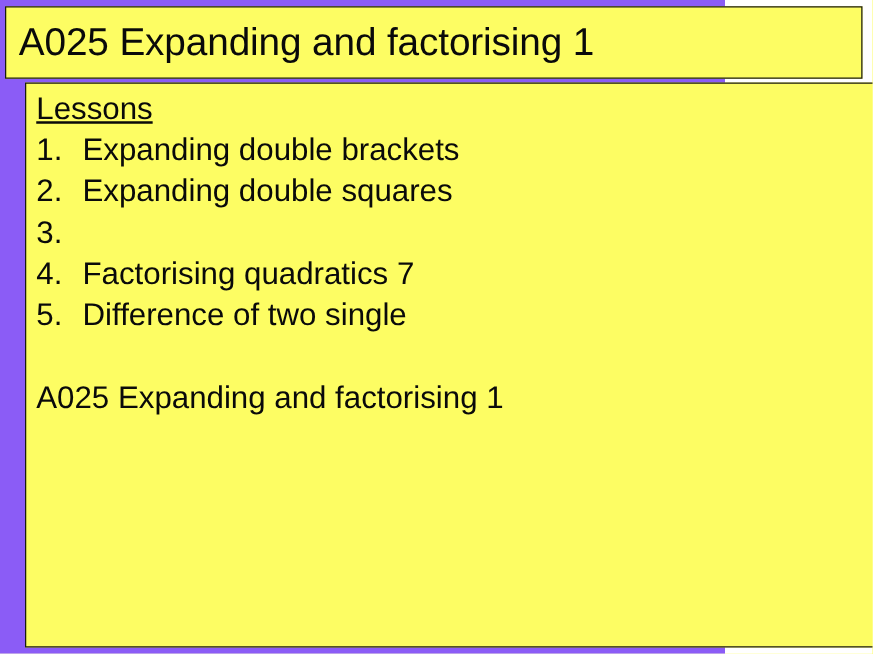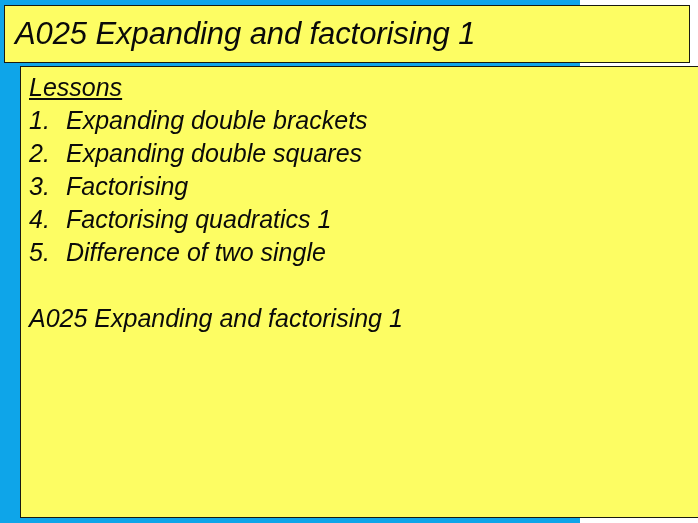--- a/index.html
+++ b/index.html
@@ -11,22 +11,21 @@
     height: 523px;
     background: #ffffff;
     font-family: "Liberation Sans", sans-serif;
     overflow: hidden;
   }
 
   #slide {
     position: relative;
     width: 580px;
     height: 523px;
-    background: #0ea5e9;
-    font-style: italic;
+    background: #8b5cf6;
   }
 
   
   #title-box {
     position: absolute;
     left: 4px;
     top: 5px;
     width: 686px;
     height: 58px;
     box-sizing: border-box;
@@ -120,25 +119,24 @@
       <li class="lesson-item">
         <span class="lesson-num">1.</span>
         <span class="lesson-label">Expanding double brackets</span>
       </li>
       <li class="lesson-item">
         <span class="lesson-num">2.</span>
         <span class="lesson-label">Expanding double squares</span>
       </li>
       <li class="lesson-item">
         <span class="lesson-num">3.</span>
-        <span class="lesson-label">Factorising</span>
       </li>
       <li class="lesson-item">
         <span class="lesson-num">4.</span>
-        <span class="lesson-label">Factorising quadratics 1</span>
+        <span class="lesson-label">Factorising quadratics 7</span>
       </li>
       <li class="lesson-item">
         <span class="lesson-num">5.</span>
         <span class="lesson-label">Difference of two single</span>
       </li>
     </ul>
 
     <div class="spacer-line"></div>
 
 

